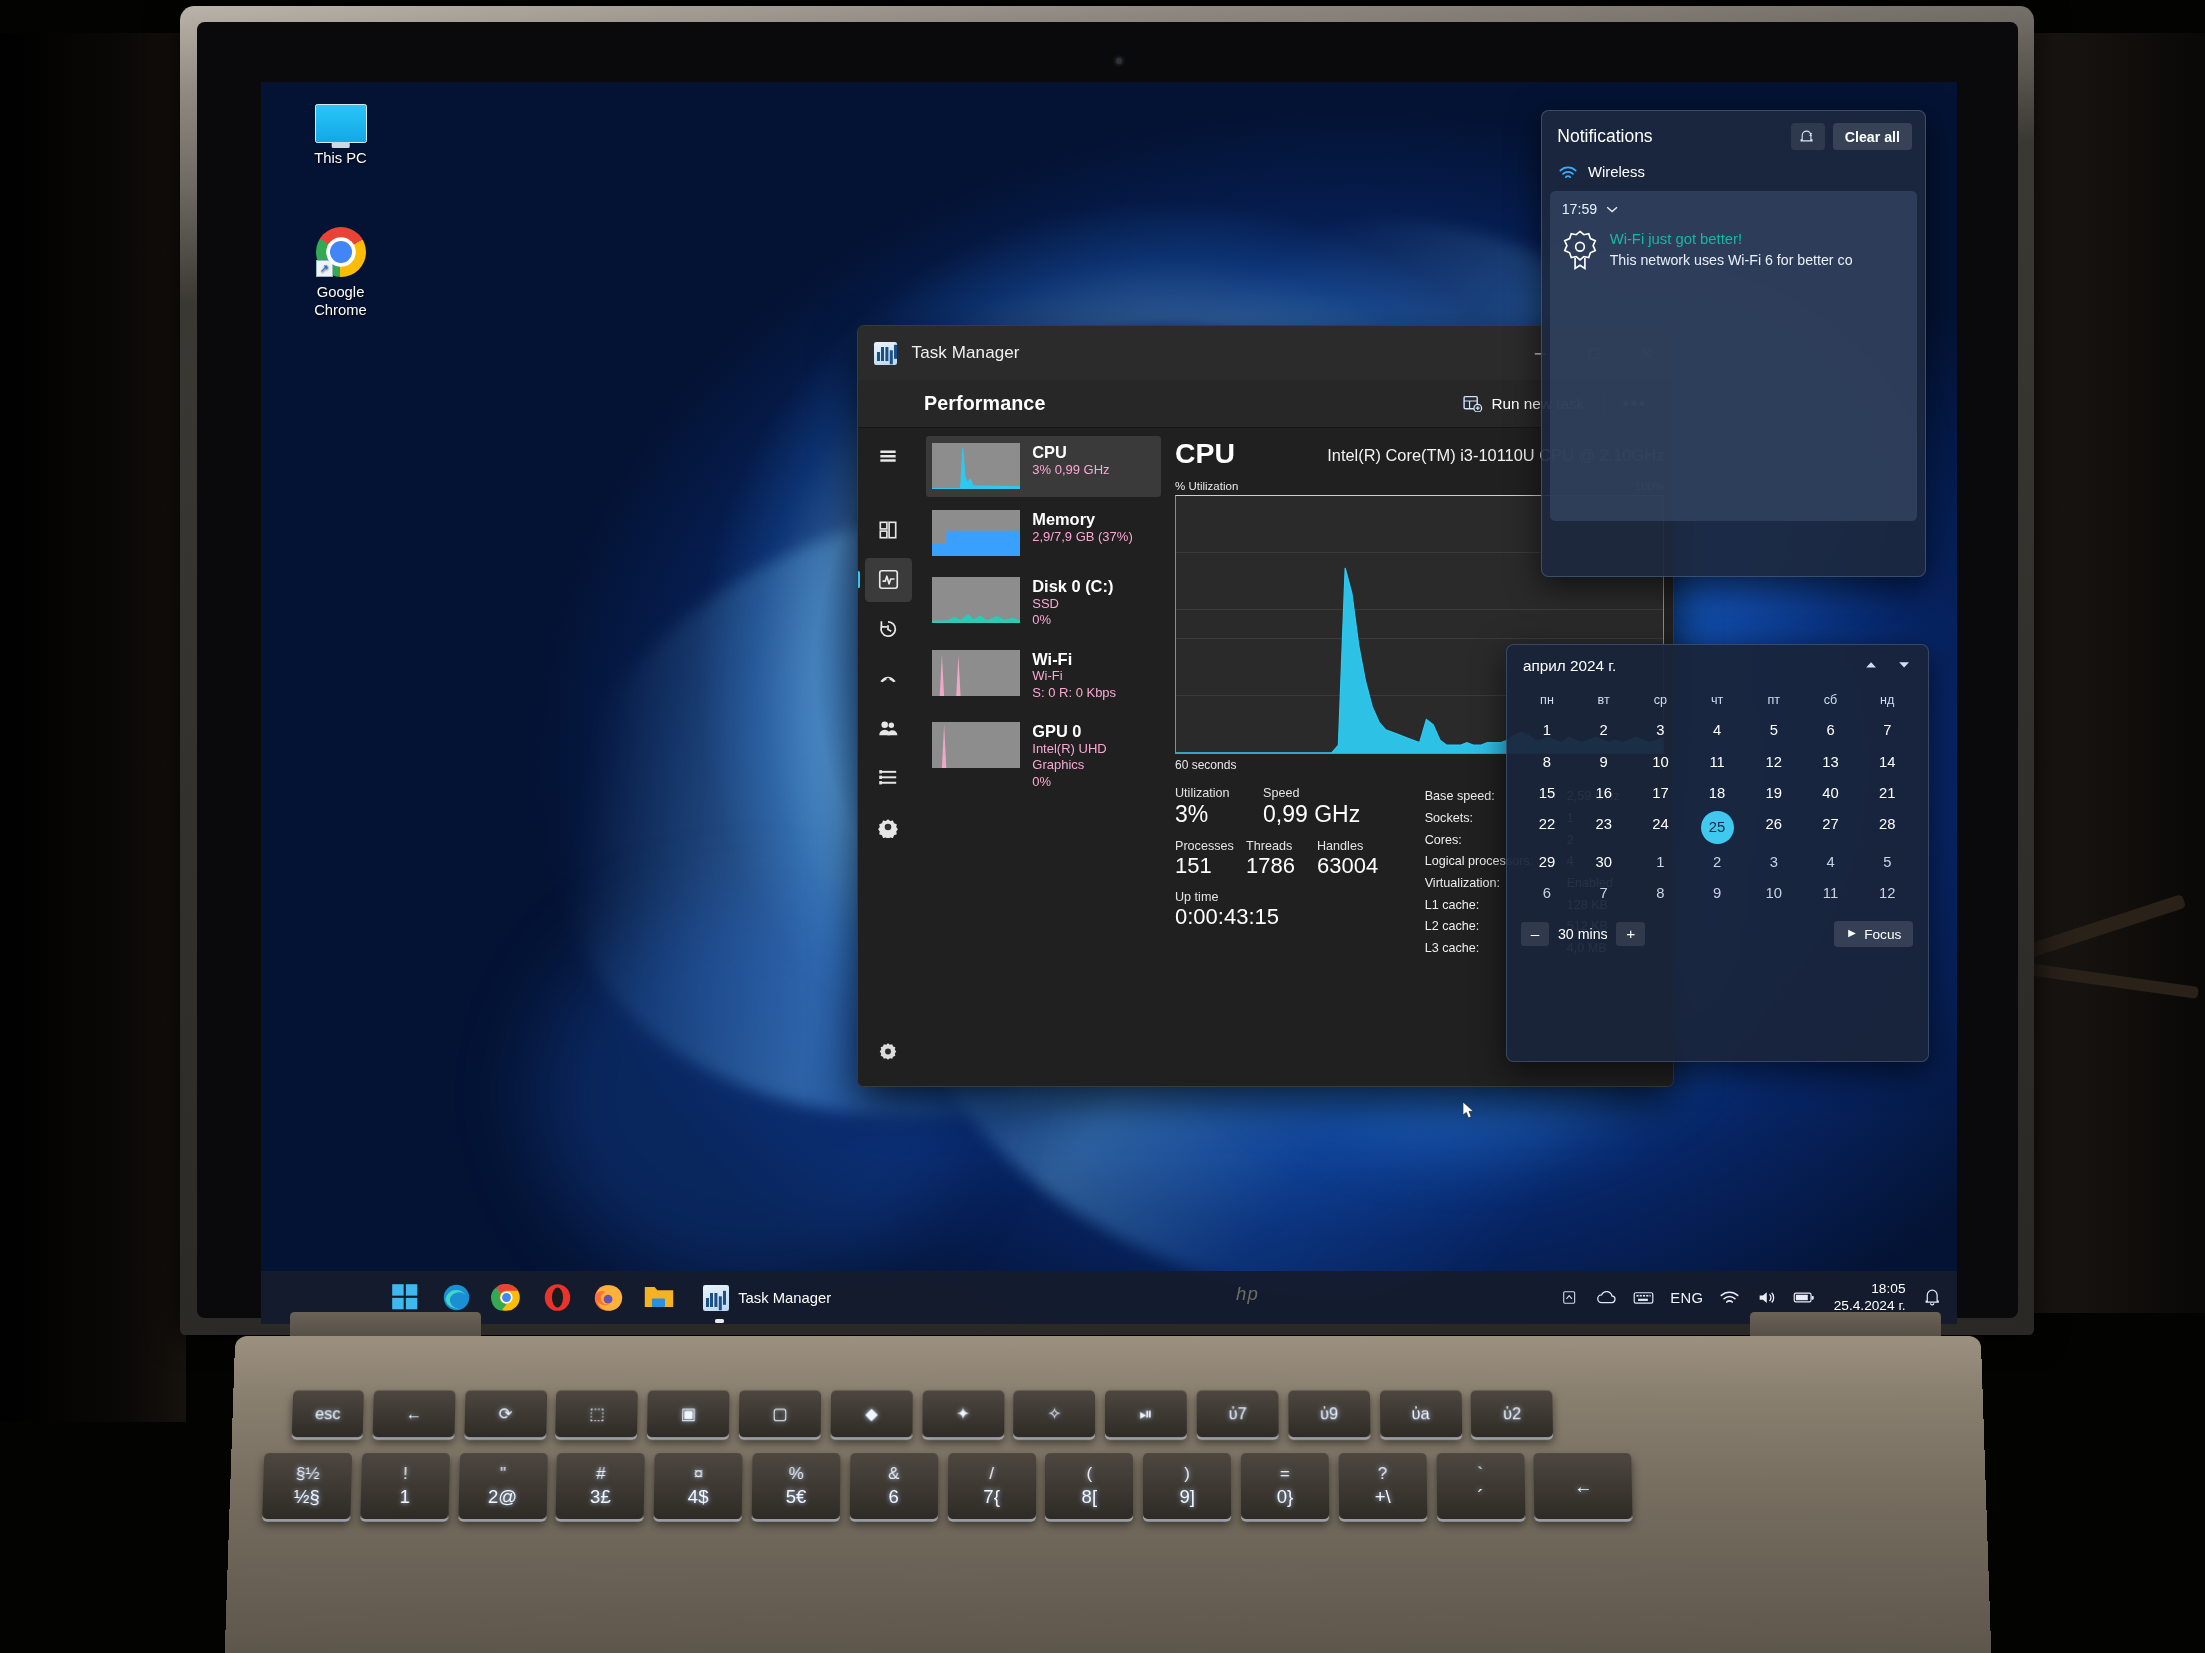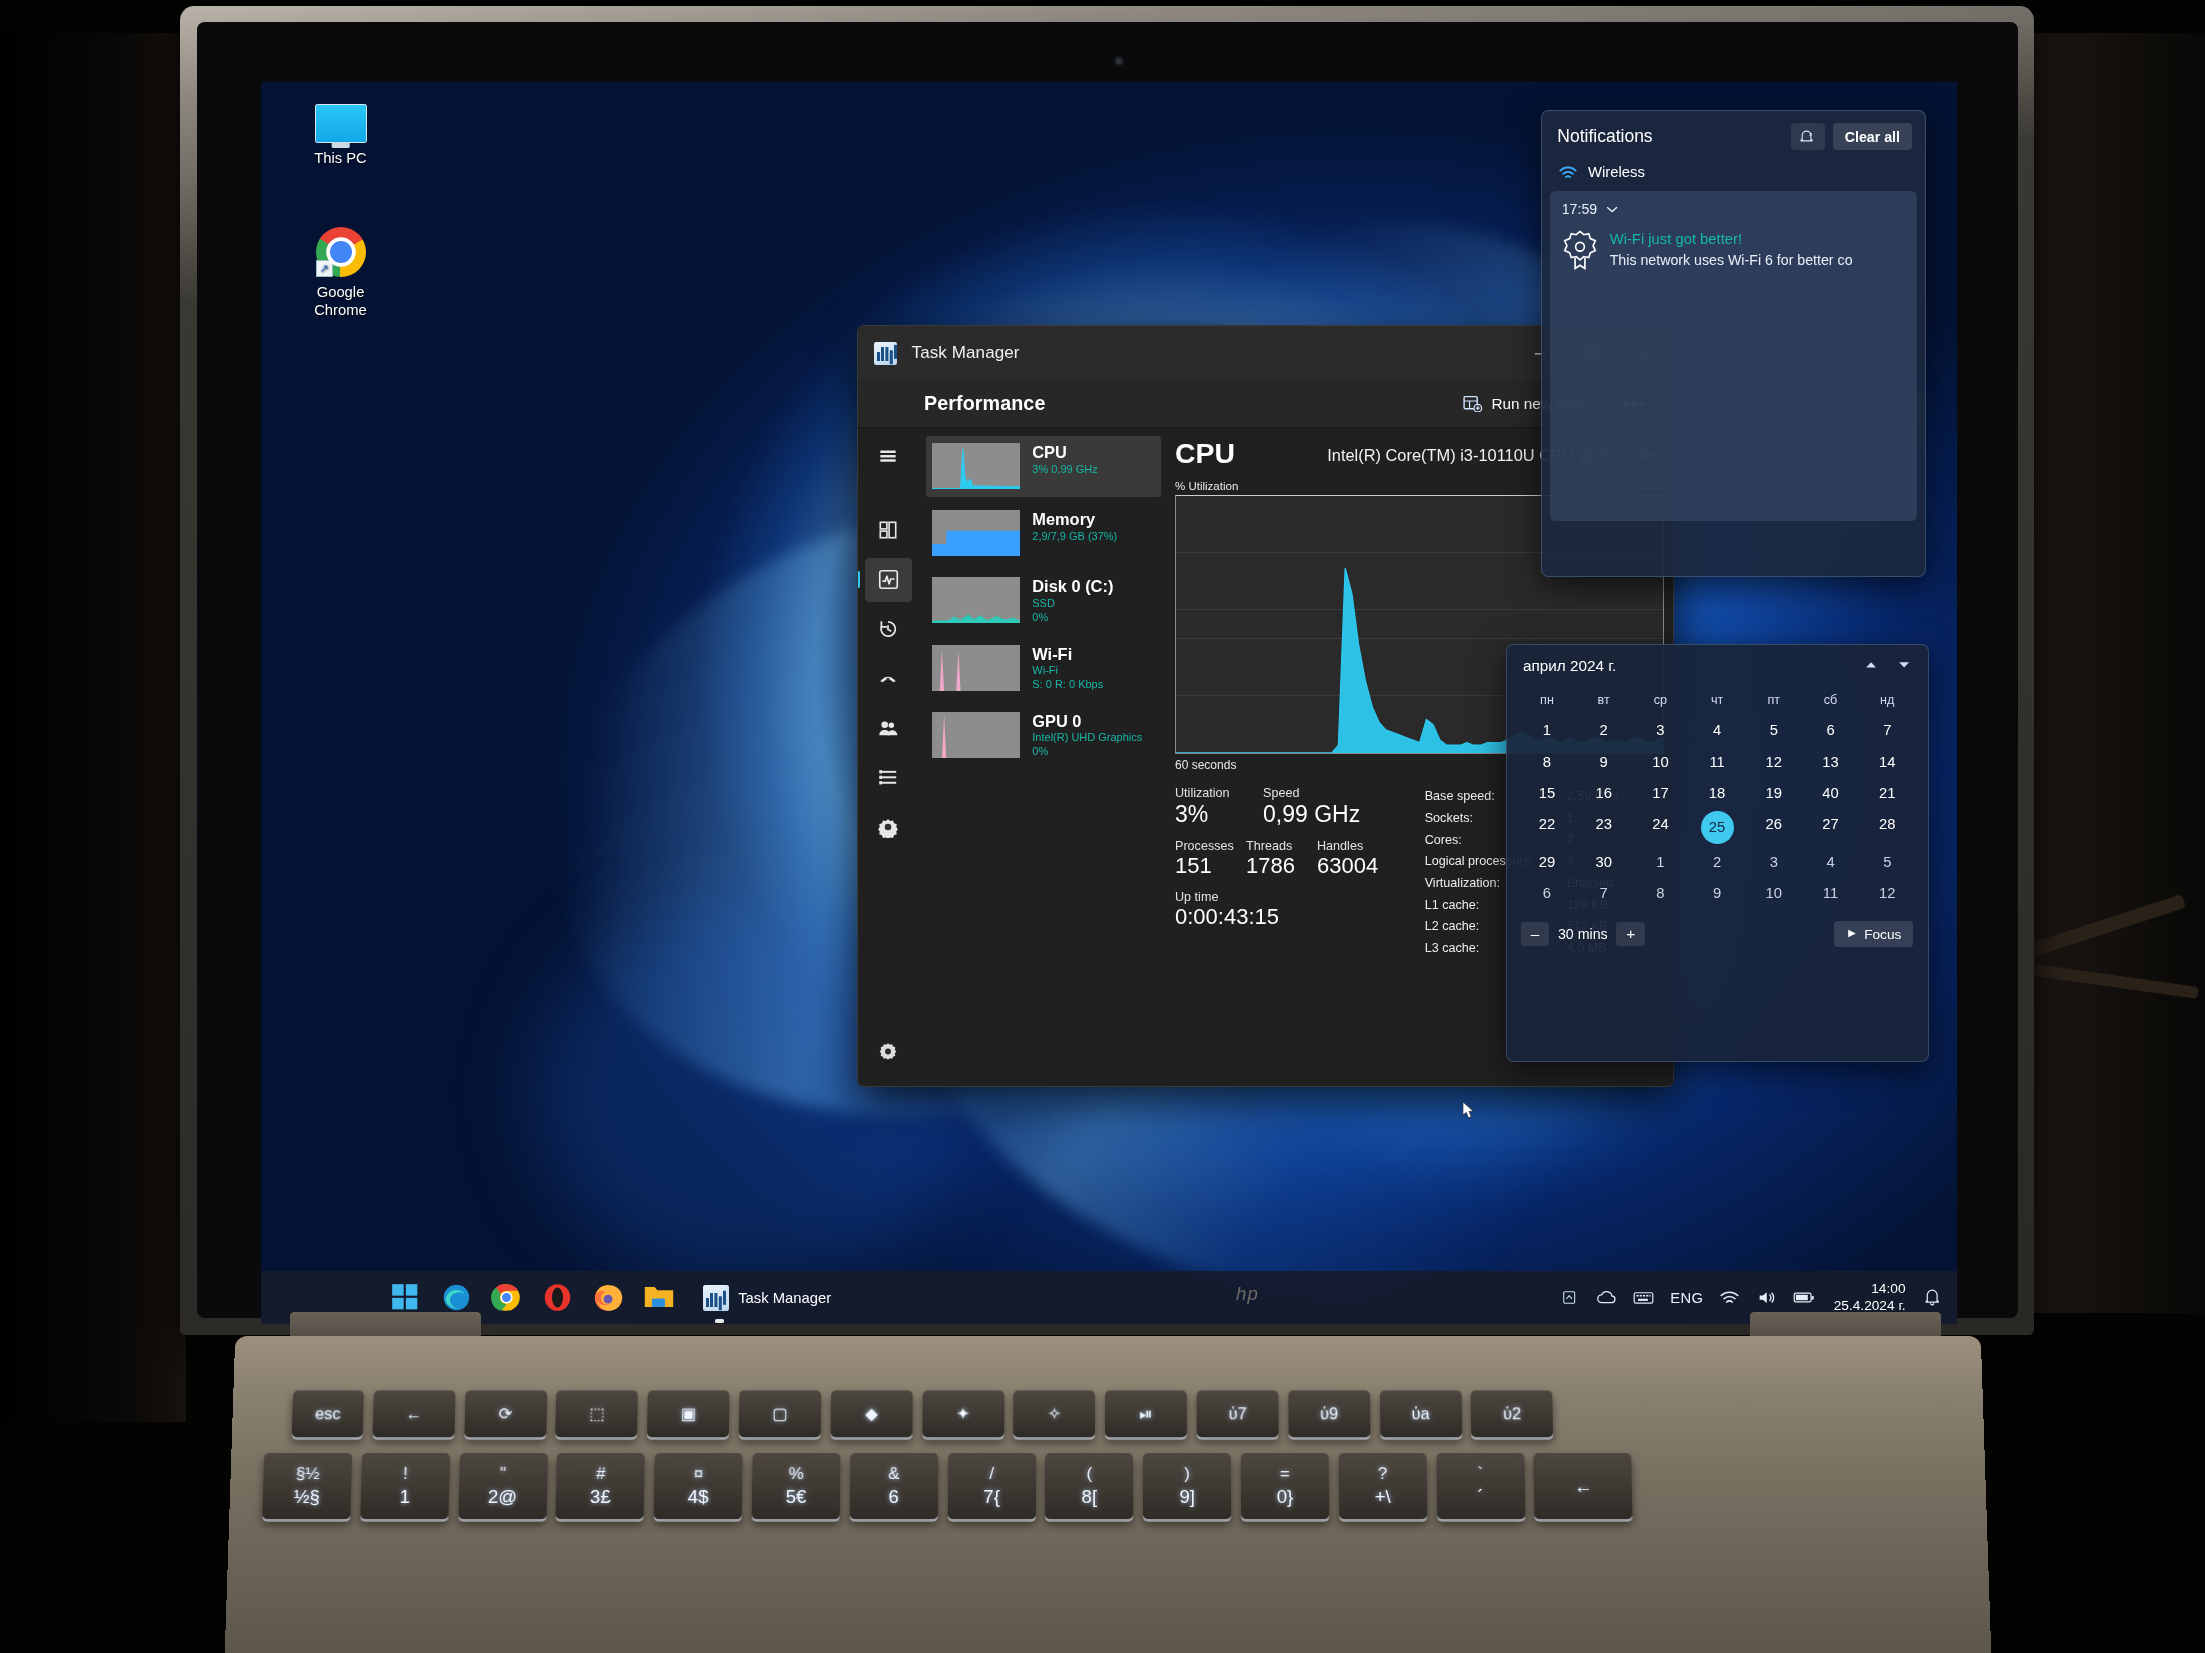--- a/index.html
+++ b/index.html
@@ -102,21 +102,21 @@
 
   .tm-main{flex:1;background:#202020;position:relative;}
 
   
   .reslist{position:absolute;left:7.7px;top:7.7px;width:235px;}
   .rescard{display:flex;gap:12px;align-items:flex-start;padding:7.7px 6.6px;border-radius:3.3px;
       margin-bottom:5.5px;}
   .rescard.sel{background:#3a3a3a;}
   .thumb{width:88px;height:46px;background:#8d8d8d;position:relative;overflow:hidden;flex:none;}
   .rt{color:#fff;font-size:16.4px;line-height:1.12;font-weight:bold;}
-  .rs{color:#14b8a6;font-size:11px;line-height:1.28;font-weight:normal;}
+  .rs{color:#f9a8d4;font-size:13px;line-height:1.28;font-weight:normal;}
 
   
   .cpu-pane{position:absolute;left:257px;top:8.8px;right:8.8px;bottom:5.5px;}
   .cpu-head{display:flex;align-items:flex-end;justify-content:space-between;}
   .cpu-h1{color:#fff;font-size:28.4px;font-weight:bold;}
   .cpu-model{color:#f2f2f2;font-size:16.4px;padding-bottom:4.4px;}
   .axis-row{display:flex;justify-content:space-between;color:#e9e9e9;font-size:11.5px;margin-top:9.8px;}
   .graph{margin-top:3.3px;height:257px;border:0.5px solid #8a8a8a;border-top:1.1px solid #cfcfcf;
      background:
        repeating-linear-gradient(90deg,#3b3b3b 0 0.5px,transparent 0.5px 37px),
@@ -788,21 +788,21 @@
               </svg>
           </span>
           <span class="tray-ic">
             <svg width="22" height="13" viewBox="0 0 40 24">
                 <rect x="2" y="4" width="31" height="16" rx="3" fill="none" stroke="#e7edf7" stroke-width="2.2"></rect>
                 <rect x="5" y="7" width="22" height="10" fill="#e7edf7"></rect>
                 <rect x="34" y="9" width="4" height="7" rx="1.5" fill="#e7edf7"></rect>
               </svg>
           </span>
           <span class="tray-clock">
-            <div>14:00</div>
+            <div>18:05</div>
             <div>25.4.2024 г.</div>
           </span>
           <span class="tray-ic">
             <svg width="16.4" height="18.6" viewBox="0 0 30 34">
                 <path d="M6 24 V13 a9 9 0 0 1 18 0 v11 h2 v2 H4 v-2z" fill="none" stroke="#e7edf7" stroke-width="2.2"></path>
                 <path d="M12 28 a3 3 0 0 0 6 0" fill="none" stroke="#e7edf7" stroke-width="2.2"></path>
               </svg>
           </span>
         </div>
       </div>

